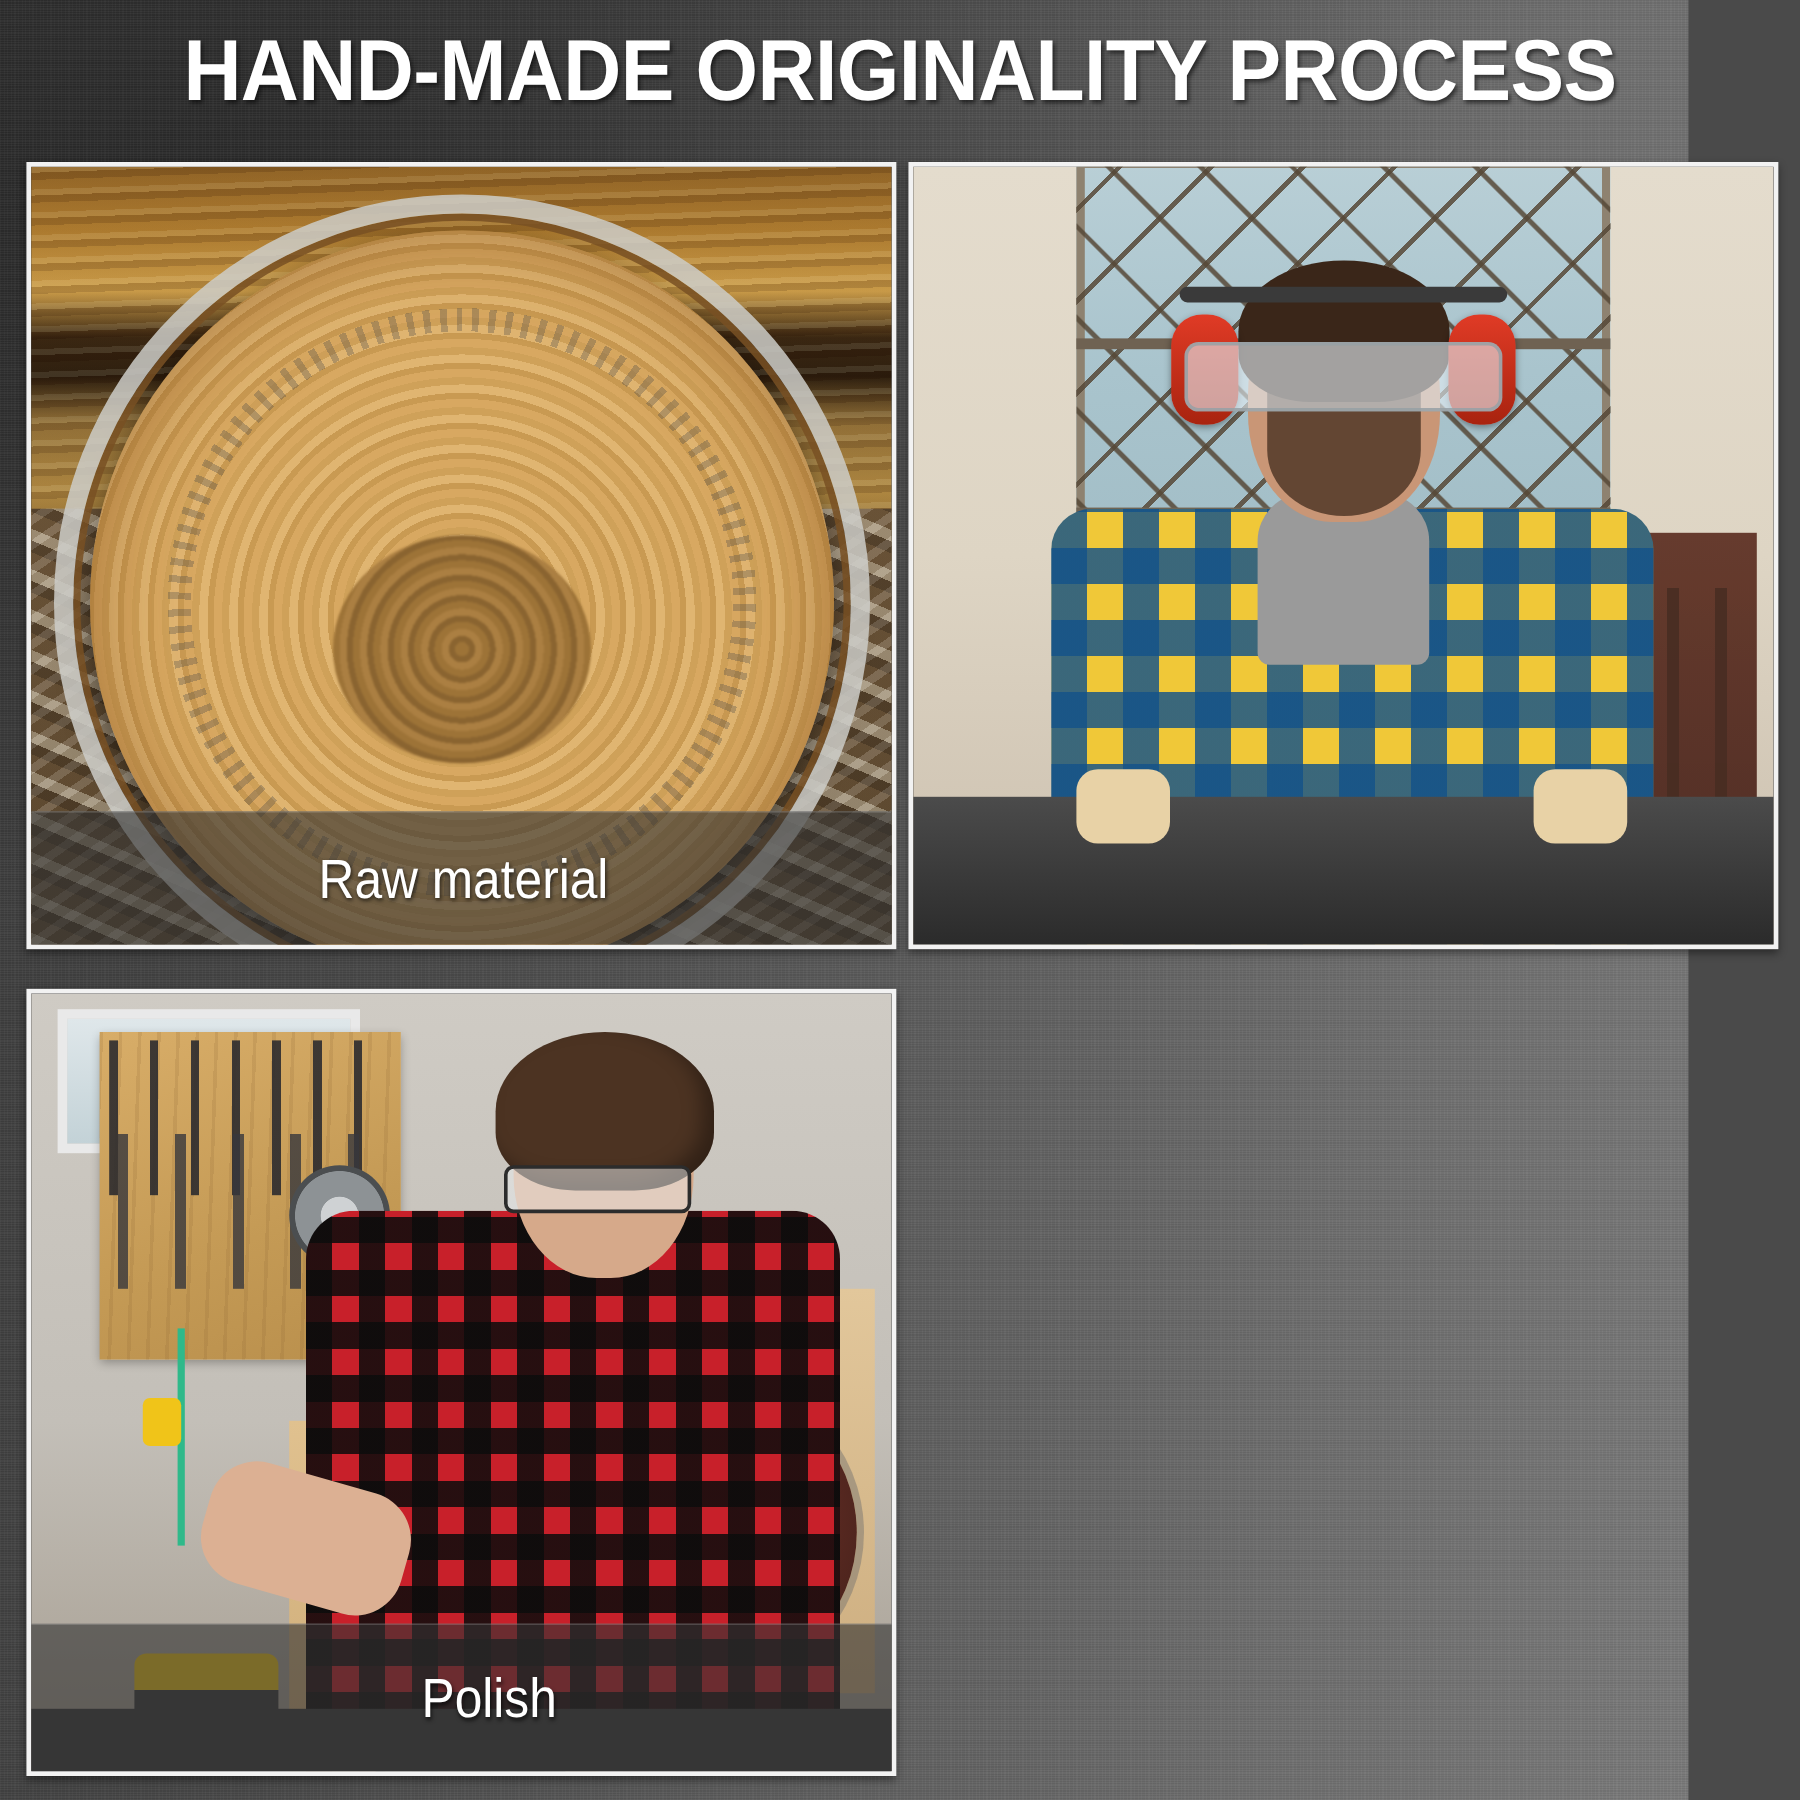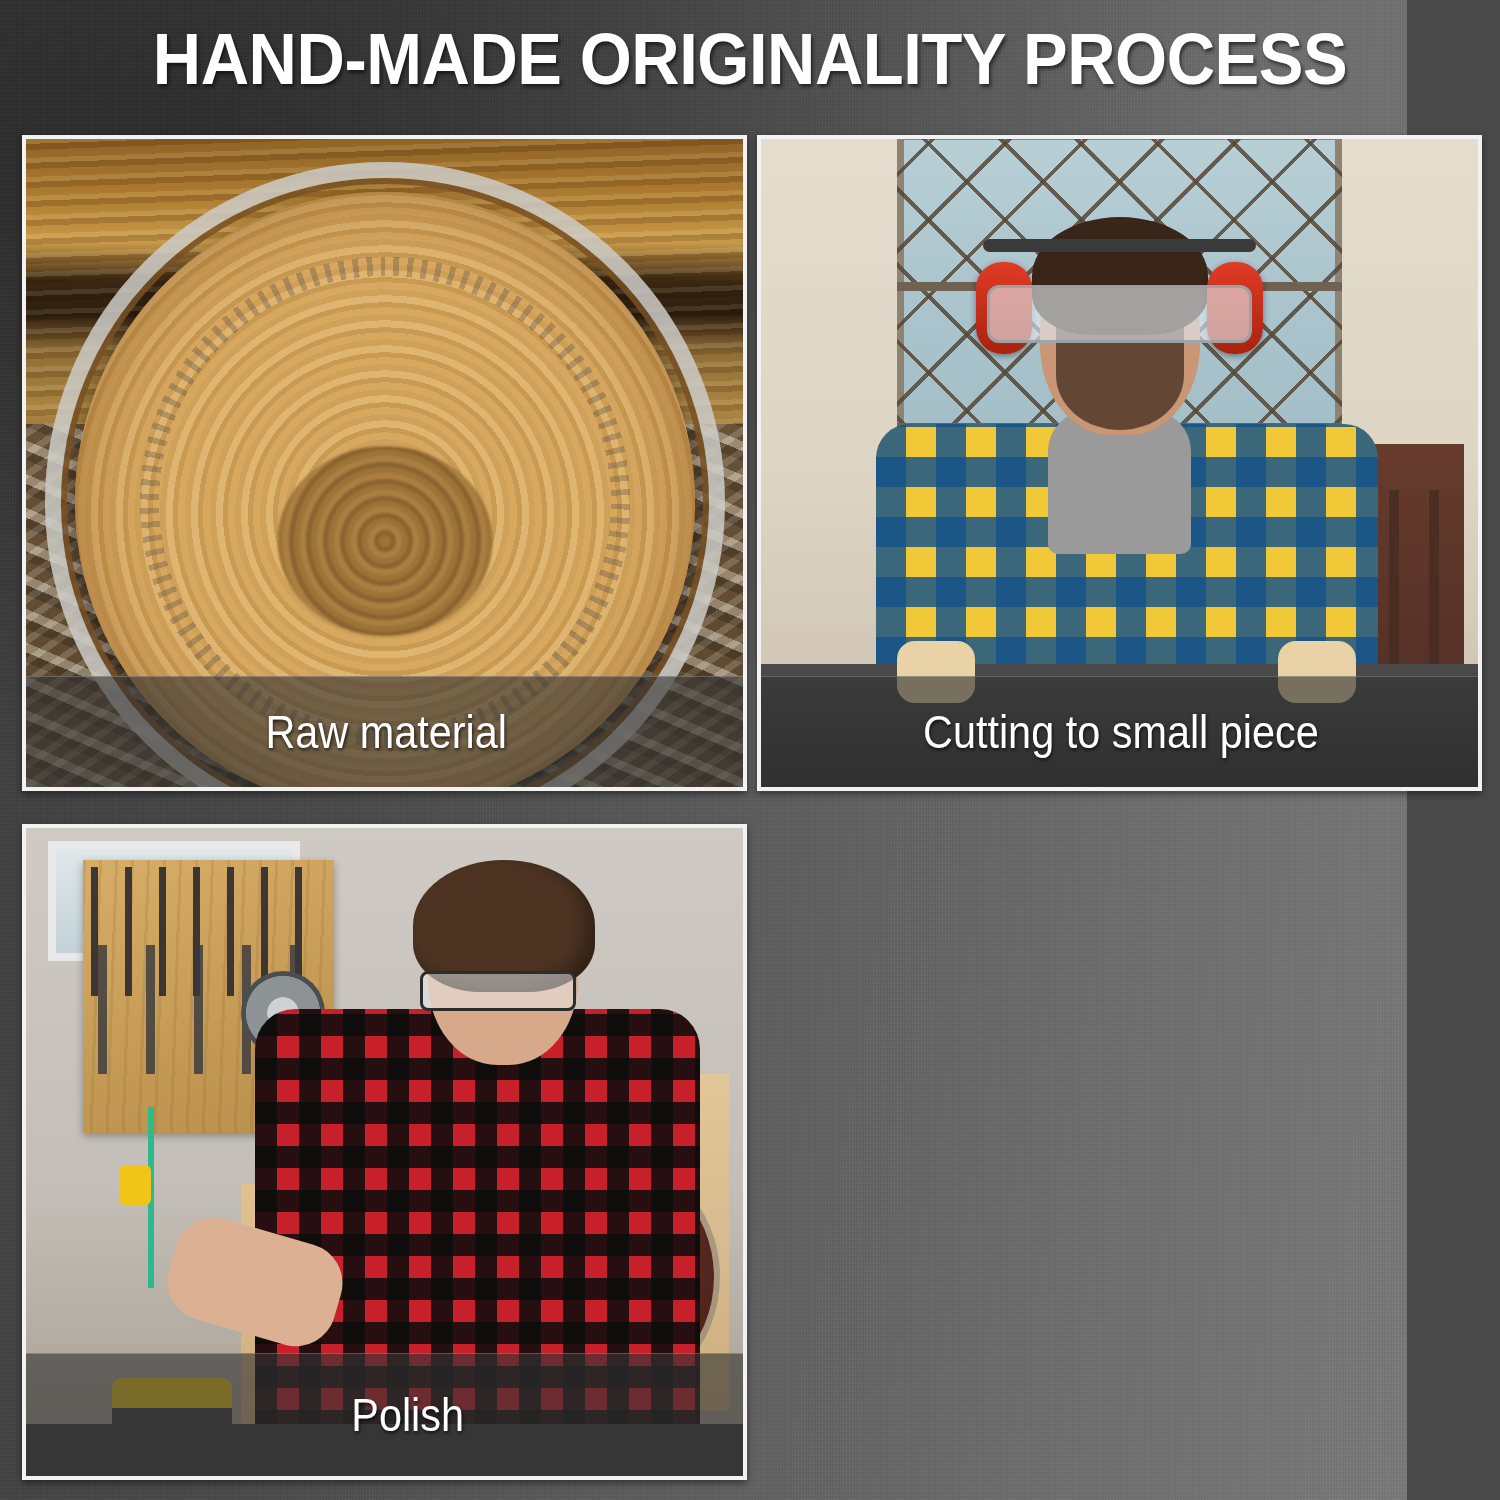--- a/index.html
+++ b/index.html
@@ -256,23 +256,20 @@
         <div class="p2-beard"></div>
         <div class="p2-hair"></div>
         <div class="p2-band"></div>
         <div class="p2-muff-l"></div>
         <div class="p2-muff-r"></div>
         <div class="p2-goggles"></div>
         <div class="p2-bench"></div>
         <div class="p2-glove-l"></div>
         <div class="p2-glove-r"></div>
       </div>
-      <div class="caption-bar">
-        <span class="caption-text">Cutting to small piece</span>
-      </div>
     </div>
 
     <div class="panel">
       <div class="photo">
         <div class="p3-bg"></div>
         <div class="p3-window"></div>
         <div class="p3-rplank"></div>
         <div class="p3-peg"></div>
         <div class="p3-tools"></div>
         <div class="p3-tools2"></div>

